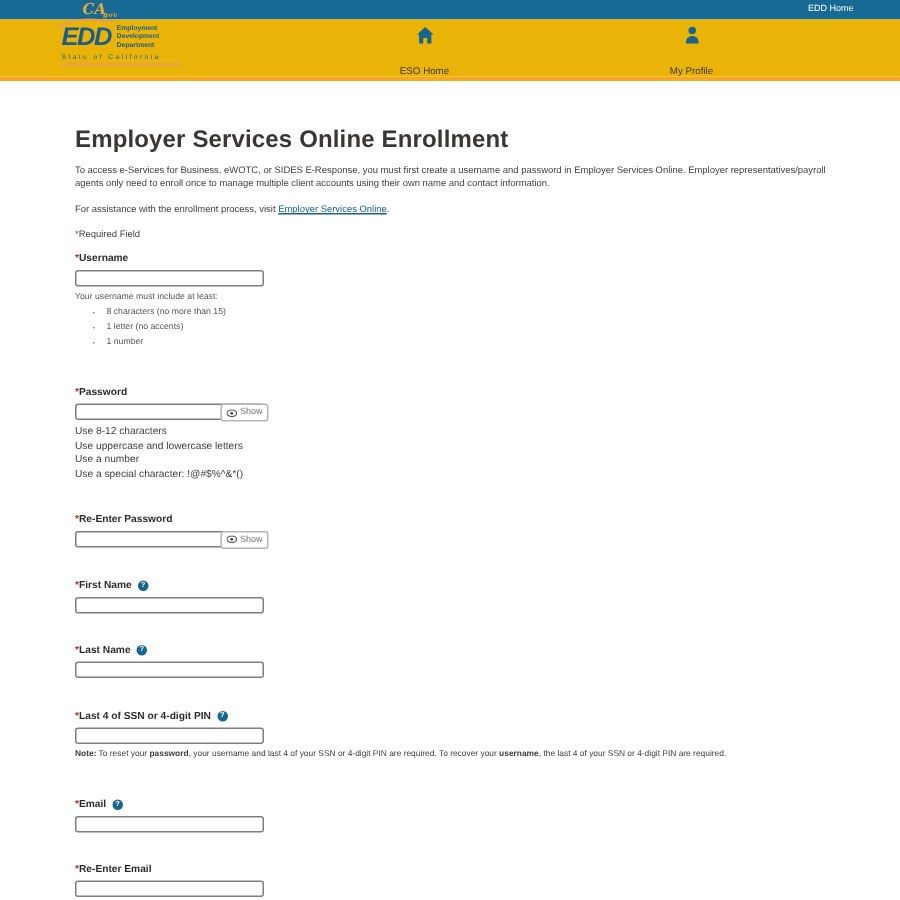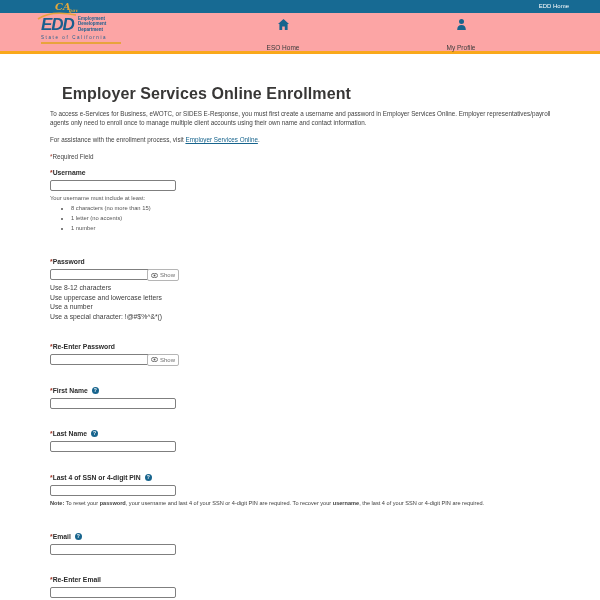--- a/index.html
+++ b/index.html
@@ -8,42 +8,42 @@
 
   
   .topbar { position:relative; height:13px; background:#176a93; }
   .cagov { position:absolute; left:55px; top:0; height:13px; line-height:13px;
     font-family:"DejaVu Serif", serif; font-style:italic; font-weight:bold;
     color:#e3a83b; font-size:10px; }
   .cagov .gov { font-size:4.5px; font-style:italic; letter-spacing:.3px; position:relative; top:2px; left:-2px; }
   .topbar-link { position:absolute; right:31px; top:0; height:13px; line-height:13px;
     color:#ffffff; font-size:6px; text-decoration:none; }
 
-  .header-band { position:relative; height:38px; background:#fca5a5; }
+  .header-band { position:relative; height:38px; background:#eab308; }
   .edd-logo { position:absolute; left:41px; top:2px; width:80px; cursor:pointer; }
   .edd-row { display:flex; align-items:flex-end; }
   .edd-word { font-size:17px; font-weight:bold; font-style:italic; color:#1b5e8e;
     letter-spacing:-1px; line-height:19px; position:relative; }
   .edd-swoosh { position:absolute; left:-4px; top:-3px; }
   .edd-stack { margin-left:4px; padding-bottom:2px; }
   .edd-stack div { font-size:4.5px; font-weight:bold; color:#1b5e8e; line-height:5.5px; }
   .edd-state { font-size:4.5px; color:#1b5e8e; letter-spacing:1.6px; margin-top:1px;
     border-bottom:2px solid #e8a33d; padding-bottom:2px; white-space:nowrap; }
 
   .nav-item { position:absolute; top:4px; width:70px; text-align:center; cursor:pointer; text-decoration:none; }
   .nav-eso { left:248px; }
   .nav-profile { left:426px; }
   .nav-icon { display:block; height:13px; margin-bottom:6px; }
   .nav-label { font-size:6.5px; color:#3b3b3b; }
 
   .gold-rule { height:3px; background:#f9a81b; }
 
   
   .main { padding:31px 45px 0 50px; }
-  h1 { font-size:16px; font-weight:bold; color:#383736; letter-spacing:.1px;margin-left:12px; }
+  h1 { font-size:16px; font-weight:bold; color:#383736; letter-spacing:.1px; }
   .intro { margin-top:7px; font-size:6.3px; line-height:8.6px; color:#424242; width:506px; }
   .assist { margin-top:9px; font-size:6.3px; color:#424242; }
   .assist a { color:#17648d; text-decoration:underline; cursor:pointer; }
   .required { margin-top:10px; font-size:6.3px; color:#424242; }
 
   .star { color:#a33a2a; }
   .group-label { font-size:6.8px; font-weight:bold; color:#2b2b2b; display:flex; align-items:center; }
   .help { display:inline-block; width:7px; height:7px; margin-left:4px; border-radius:50%;
     background:#17648d; color:#fff; font-size:5px; font-weight:bold; line-height:7px;
     text-align:center; cursor:pointer; }

